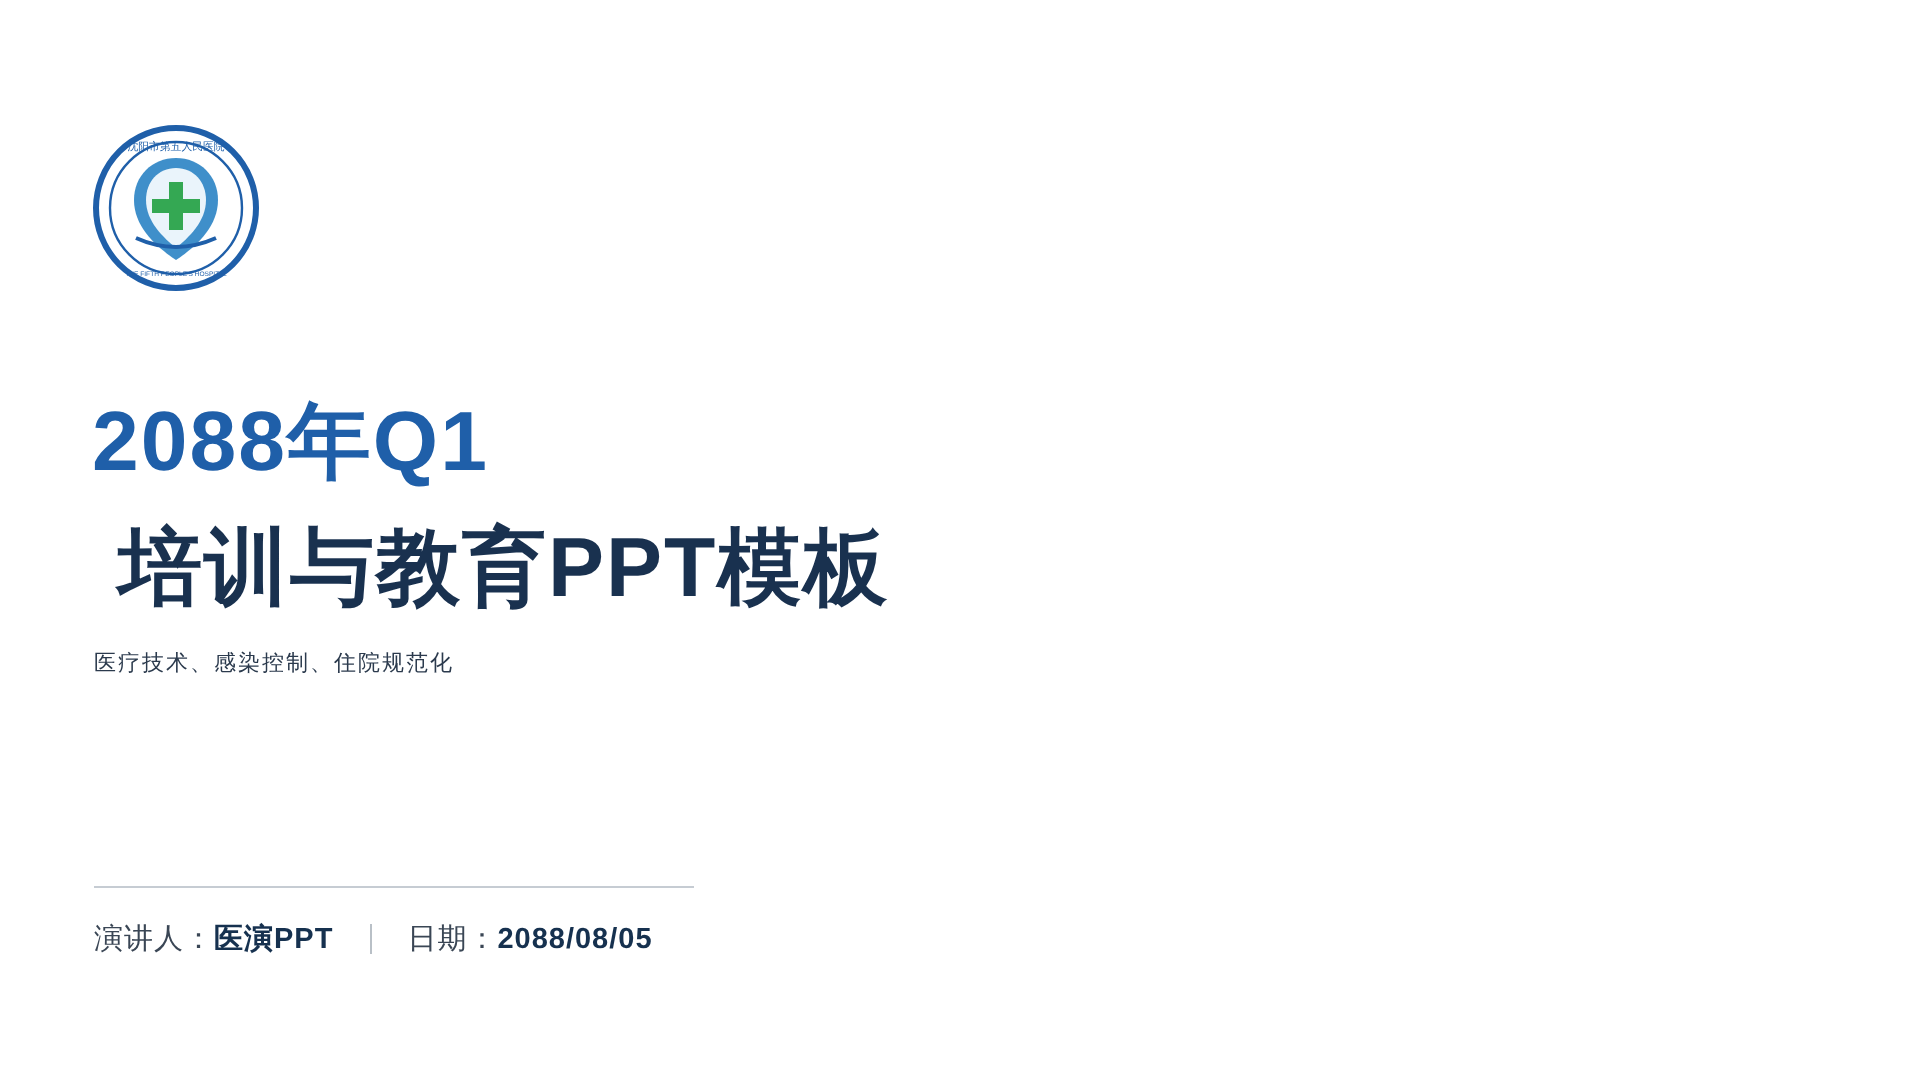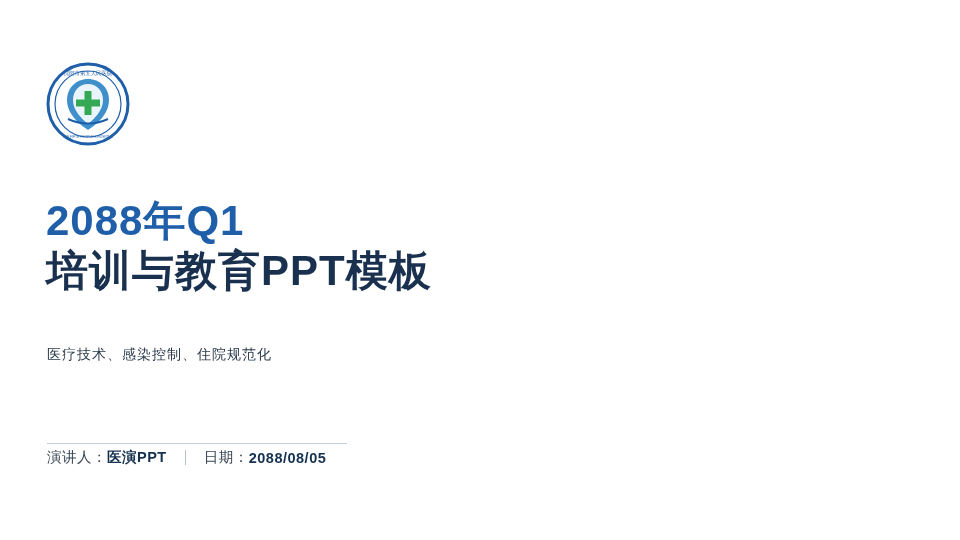--- a/index.html
+++ b/index.html
@@ -228,43 +228,43 @@
     letter-spacing: 1px;
     line-height: 1.18;
     margin: 0;
   }
   .title-line2 {
     font-size: 42px;
     font-weight: bold;
     color: #19314f;
     letter-spacing: 1px;
     line-height: 1.18;
-    margin: 0;
+    margin: 13px;
   }
   .subtitle {
     position: absolute;
     left: 47px;
-    top: 346px;
-    font-size: 14px;
+    top: 324px;
+    font-size: 11px;
     color: #2b3a4d;
     letter-spacing: 1px;
   }
 
   .divider {
     position: absolute;
     left: 47px;
     top: 443px;
     width: 300px;
     height: 1px;
     background: #c6ccd3;
   }
   .meta {
     position: absolute;
     left: 47px;
-    top: 448px;
+    top: 460px;
     display: flex;
     align-items: center;
     font-size: 14.5px;
     color: #2c3a4a;
     letter-spacing: .5px;
   }
   .meta .label { color: #3a4655; }
   .meta .value { font-weight: bold; color: #16314f; }
   .meta .sep {
     display: inline-block;

